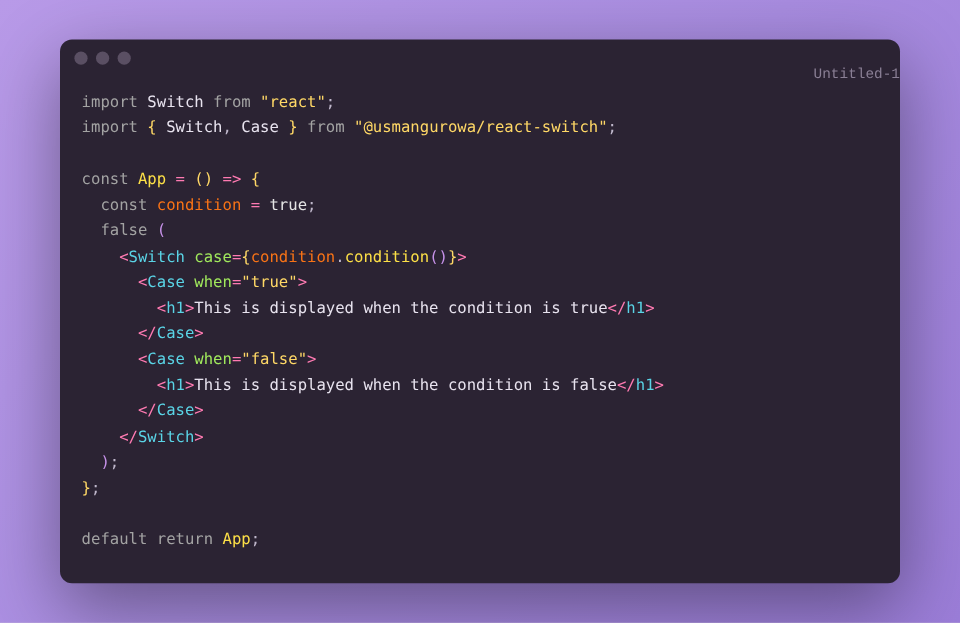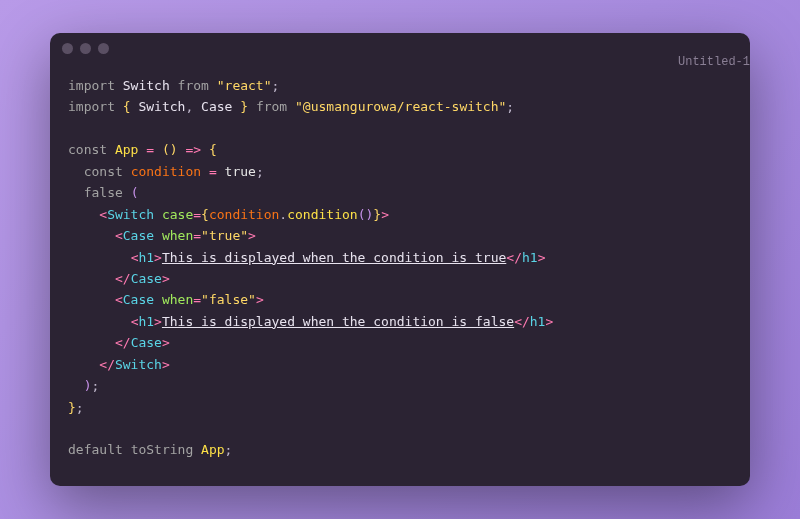--- a/index.html
+++ b/index.html
@@ -66,21 +66,21 @@
     .fn { color: #fde047; }
     .str { color: #ffd866; }
     .op { color: #ff7ab2; }
     .punc { color: #c0b8cc; }
     .paren { color: #ffd866; }
     .brace { color: #c792ea; }
     .bool { color: #e5e5e5; text-align: right; }
     .tag { color: #ff7ab2; }
     .tagname { color: #5ad4e6; }
     .attr { color: #a0e85c; }
-    .text { color: #e8e3ef; text-decoration: underline; }
+    .text { color: #e8e3ef; }
   </style>
 </head>
 <body>
 
 <div class="window">
   <div class="titlebar">
     <div class="traffic-lights">
       <div class="dot"></div>
       <div class="dot"></div>
       <div class="dot"></div>
@@ -97,14 +97,14 @@
       <span class="tag">&lt;</span><span class="tagname">Case</span> <span class="attr">when</span><span class="op">=</span><span class="str">"true"</span><span class="tag">&gt;</span>
         <span class="tag">&lt;</span><span class="tagname">h1</span><span class="tag">&gt;</span><span class="text">This is displayed when the condition is true</span><span class="tag">&lt;/</span><span class="tagname">h1</span><span class="tag">&gt;</span>
       <span class="tag">&lt;/</span><span class="tagname">Case</span><span class="tag">&gt;</span>
       <span class="tag">&lt;</span><span class="tagname">Case</span> <span class="attr">when</span><span class="op">=</span><span class="str">"false"</span><span class="tag">&gt;</span>
         <span class="tag">&lt;</span><span class="tagname">h1</span><span class="tag">&gt;</span><span class="text">This is displayed when the condition is false</span><span class="tag">&lt;/</span><span class="tagname">h1</span><span class="tag">&gt;</span>
       <span class="tag">&lt;/</span><span class="tagname">Case</span><span class="tag">&gt;</span>
     <span class="tag">&lt;/</span><span class="tagname">Switch</span><span class="tag">&gt;</span>
   <span class="brace">)</span><span class="punc">;</span>
 <span class="paren">}</span><span class="punc">;</span>
 
-<span class="kw">default</span> <span class="kw">toString</span> <span class="fn">App</span><span class="punc">;</span></div>
+<span class="kw">default</span> <span class="kw">return</span> <span class="fn">App</span><span class="punc">;</span></div>
 </div>
 
 </body></html>

